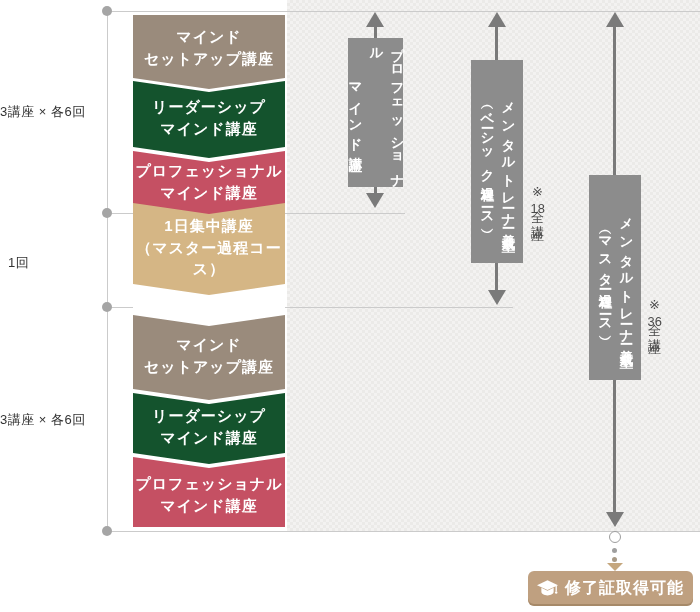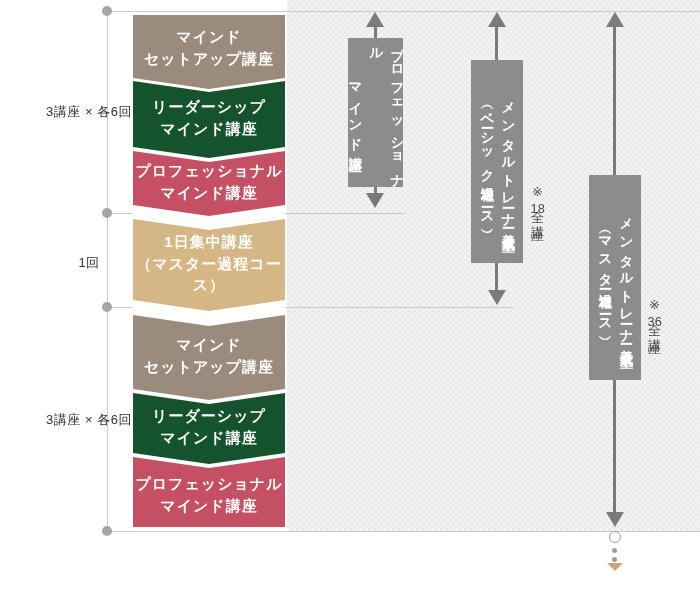--- a/index.html
+++ b/index.html
@@ -16,21 +16,21 @@
   
   .gline{background:#cbcbcb;z-index:1;}
   .vline{left:107px;top:11px;width:1px;height:520px;}
   .hl-top{left:107px;top:11px;width:593px;height:1px;}
   .hl-2{left:107px;top:213px;width:298px;height:1px;}
   .hl-3{left:107px;top:307px;width:406px;height:1px;}
   .hl-bottom{left:107px;top:531px;width:593px;height:1px;}
   .marker{width:10px;height:10px;border-radius:50%;background:#a5a5a5;z-index:2;}
 
   
-  .side-label{left:0;width:106px;text-align:center;font-size:13px;color:#333;z-index:2;letter-spacing:0.5px;margin-left:36px;}
+  .side-label{left:0;width:106px;font-size:13px;color:#333;z-index:2;letter-spacing:0.5px;}
 
   
   .chev-backdrop{left:133px;top:14px;width:152px;height:516px;background:#fff;z-index:2;}
   .chev{left:133px;width:152px;z-index:3;display:flex;flex-direction:column;align-items:center;justify-content:center;
         color:#fff;font-weight:bold;font-size:15px;line-height:1.45;text-align:center;letter-spacing:1px;}
   .chev-first{clip-path:polygon(0 0,100% 0,100% calc(100% - 11px),50% 100%,0 calc(100% - 11px));padding-bottom:8px;box-sizing:border-box;}
   .chev-mid{clip-path:polygon(0 0,50% 11px,100% 0,100% calc(100% - 11px),50% 100%,0 calc(100% - 11px));padding-top:5px;padding-bottom:8px;box-sizing:border-box;}
   .chev-last{clip-path:polygon(0 0,50% 11px,100% 0,100% 100%,0 100%);padding-top:5px;box-sizing:border-box;}
   .c-brown{background:#9a8b7c;}
   .c-orange{background:#14532d;}
@@ -82,39 +82,39 @@
   <div class="abs gline hl-2"></div>
   <div class="abs gline hl-3"></div>
   <div class="abs gline hl-bottom"></div>
 
   <div class="abs marker" style="left:102px;top:6px;"></div>
   <div class="abs marker" style="left:102px;top:208px;"></div>
   <div class="abs marker" style="left:102px;top:302px;"></div>
   <div class="abs marker" style="left:102px;top:526px;"></div>
 
   <div class="abs side-label" style="top:103px;">3講座 × 各6回</div>
-  <div class="abs side-label" style="top:254px;">1回</div>
+  <div class="abs side-label" style="top:254px;padding-left:8px;">1回</div>
   <div class="abs side-label" style="top:411px;">3講座 × 各6回</div>
 
   <div class="abs chev-backdrop"></div>
 
   <div class="abs chev chev-first c-brown" style="top:15px;height:74px;">
     <span>マインド</span>
     <span>セットアップ講座</span>
   </div>
   <div class="abs chev chev-mid c-orange" style="top:81px;height:77px;">
     <span>リーダーシップ</span>
     <span>マインド講座</span>
   </div>
   <div class="abs chev chev-mid c-crimson" style="top:151px;height:65px;">
     <span>プロフェッショナル</span>
     <span>マインド講座</span>
   </div>
 
-  <div class="abs chev chev-mid c-gold" style="top:219px;height:92px;align-items:center;">
+  <div class="abs chev chev-mid c-gold" style="top:203px;height:92px;align-items:center;">
     <span>1日集中講座</span>
     <span>（マスター過程コース）</span>
   </div>
 
   <div class="abs chev chev-mid c-brown" style="top:315px;height:85px;">
     <span>マインド</span>
     <span>セットアップ講座</span>
   </div>
   <div class="abs chev chev-mid c-orange" style="top:393px;height:71px;">
     <span>リーダーシップ</span>
@@ -156,14 +156,25 @@
   <div class="abs ah ah-down" style="left:606px;top:512px;"></div>
   <div class="abs vnote note-36">
     <span>※全</span><span class="tcy">36</span><span>講座</span>
   </div>
 
   <div class="abs end-circle"></div>
   <div class="abs dot dot-1"></div>
   <div class="abs dot dot-2"></div>
   <div class="abs end-tri"></div>
 
+  <div class="abs badge">
+    <span>
+      <svg width="21" height="18" viewBox="0 0 24 20" fill="#ffffff" xmlns="http://www.w3.org/2000/svg">
+        <path d="M12 0 L24 5.6 L12 11.2 L0 5.6 Z"></path>
+        <path d="M5 8.6 V13.2 C5 15.4 8.1 17.4 12 17.4 C15.9 17.4 19 15.4 19 13.2 V8.6 L12 11.9 Z"></path>
+        <rect x="21.2" y="6.4" width="1.5" height="6.2" rx="0.7"></rect>
+        <circle cx="21.95" cy="14" r="1.4"></circle>
+      </svg>
+    </span>
+    <span class="badge-label">修了証取得可能</span>
+  </div>
 
 </div>
 
 </body></html>

